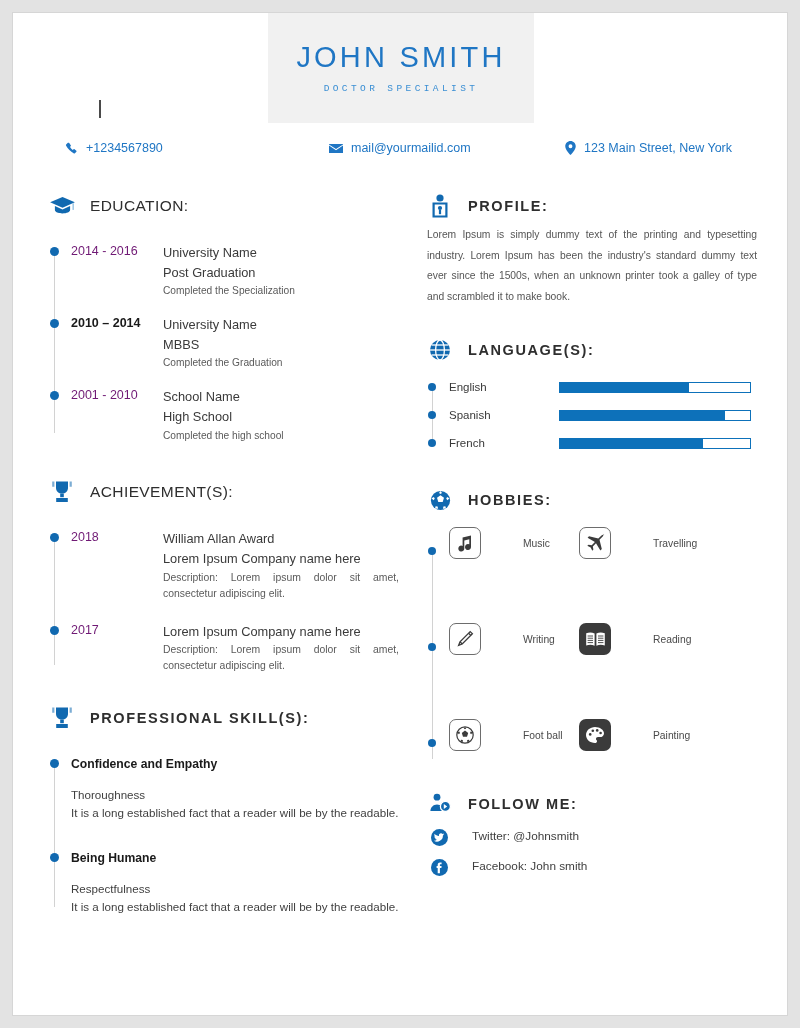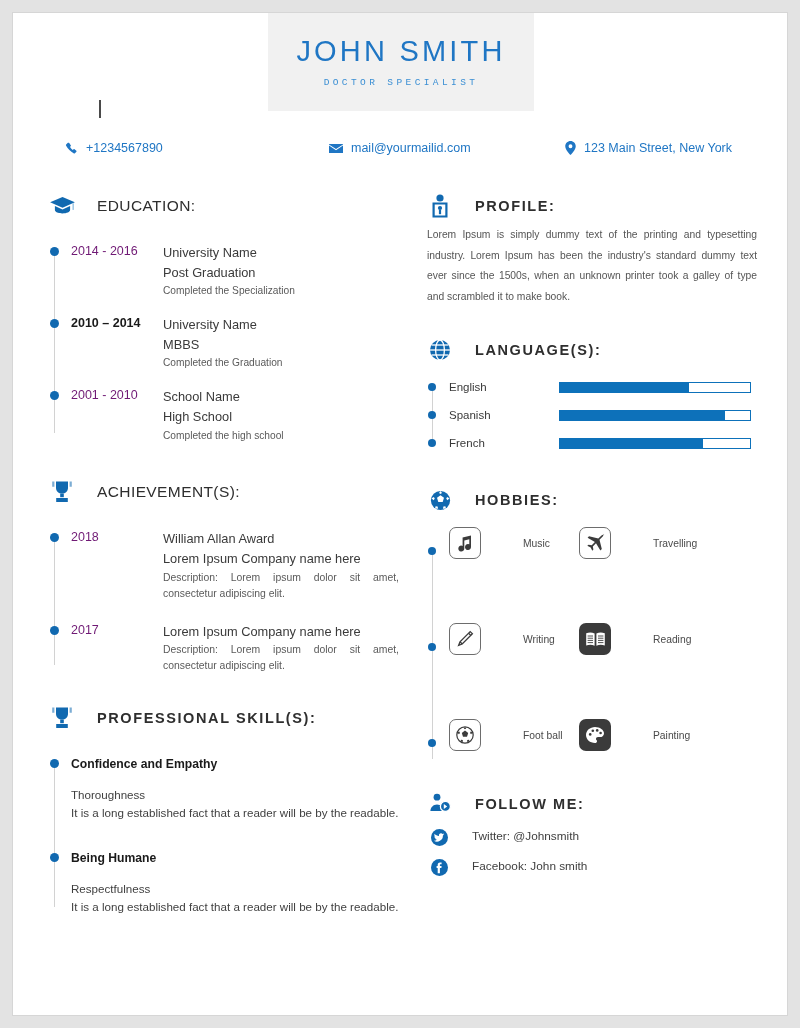--- a/index.html
+++ b/index.html
@@ -15,21 +15,21 @@
     width: 776px; height: 1004px;
     background: #ffffff;
     border: 1px solid #d6d6d6;
     overflow: hidden;
   }
 
   
   .header-block {
     position: absolute;
     left: 255px; top: 0px;
-    width: 266px; height: 98px;
+    width: 266px; height: 110px;
     background: #f1f1f1;
     display: flex; flex-direction: column;
     align-items: center; justify-content: center;
   }
   .name {
     font-size: 29px; letter-spacing: 3.2px;
     color: #1f76c4; font-weight: 400;
     line-height: 1.1;
   }
   .role {
@@ -61,21 +61,21 @@
   .c-loc   { left: 552px; }
   .contact-item .ci { display: flex; align-items: center; }
 
   
   .col-left  { position: absolute; left: 36px;  top: 180px; width: 350px; }
   .col-right { position: absolute; left: 414px; top: 180px; width: 330px; }
 
   
   .sec { position: relative; }
   .sec-head {
-    display: flex; align-items: center; gap: 22px;
+    display: flex; align-items: center; gap: 15px;
     margin-bottom: 4px;
   }
   .sec-ico { width: 26px; height: 26px; flex: 0 0 26px;
              display: flex; align-items: center; justify-content: center; }
   .sec-title {
     font-size: 15.5px; color: #2e2e2e; font-weight: 400;
     letter-spacing: 0.4px;
   }
   .sec-title.bold { font-weight: bold; letter-spacing: 1.6px; font-size: 14.5px; }
 

